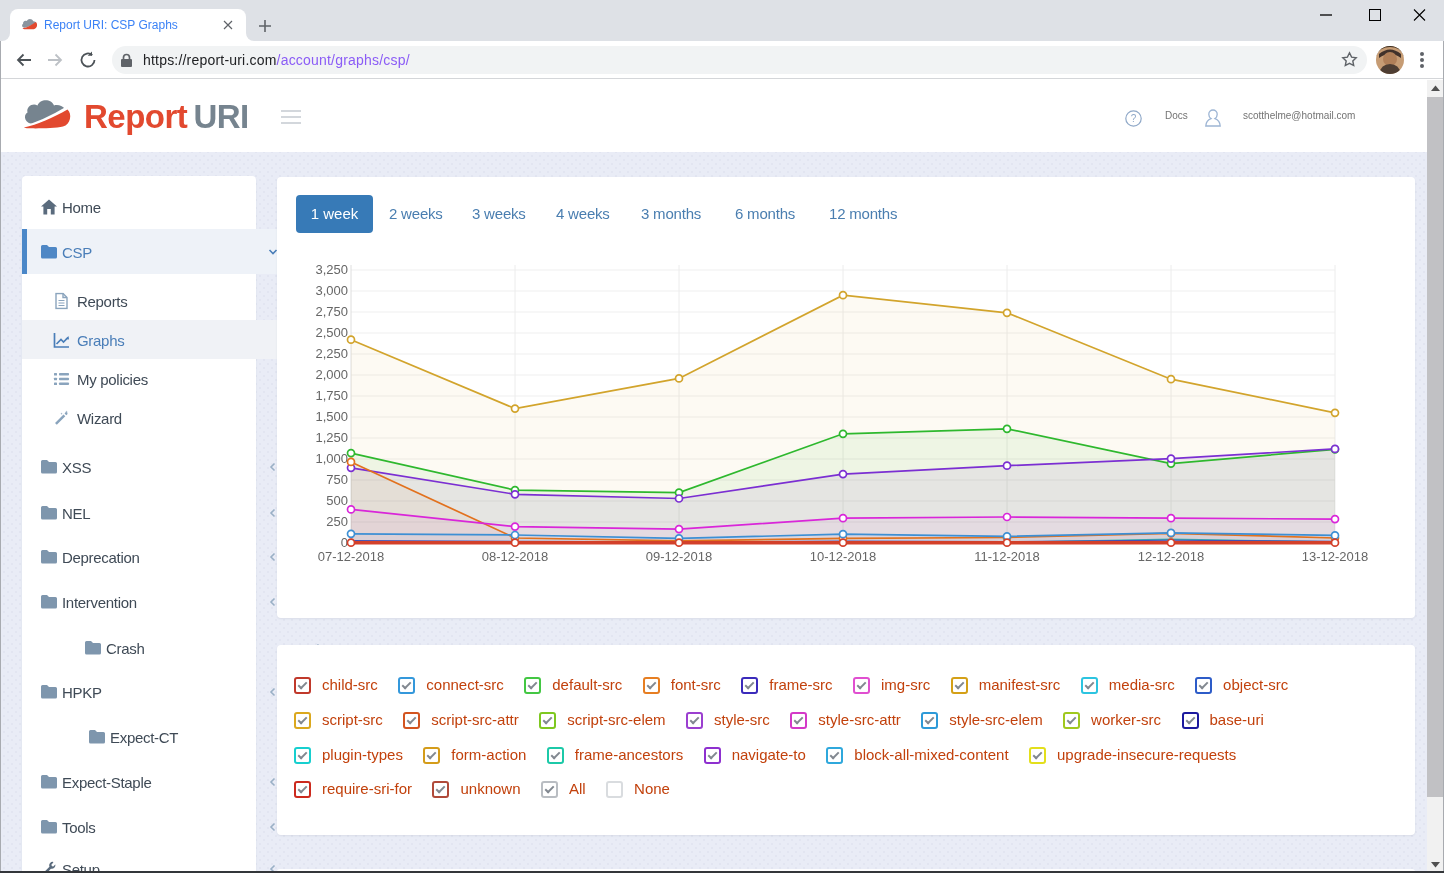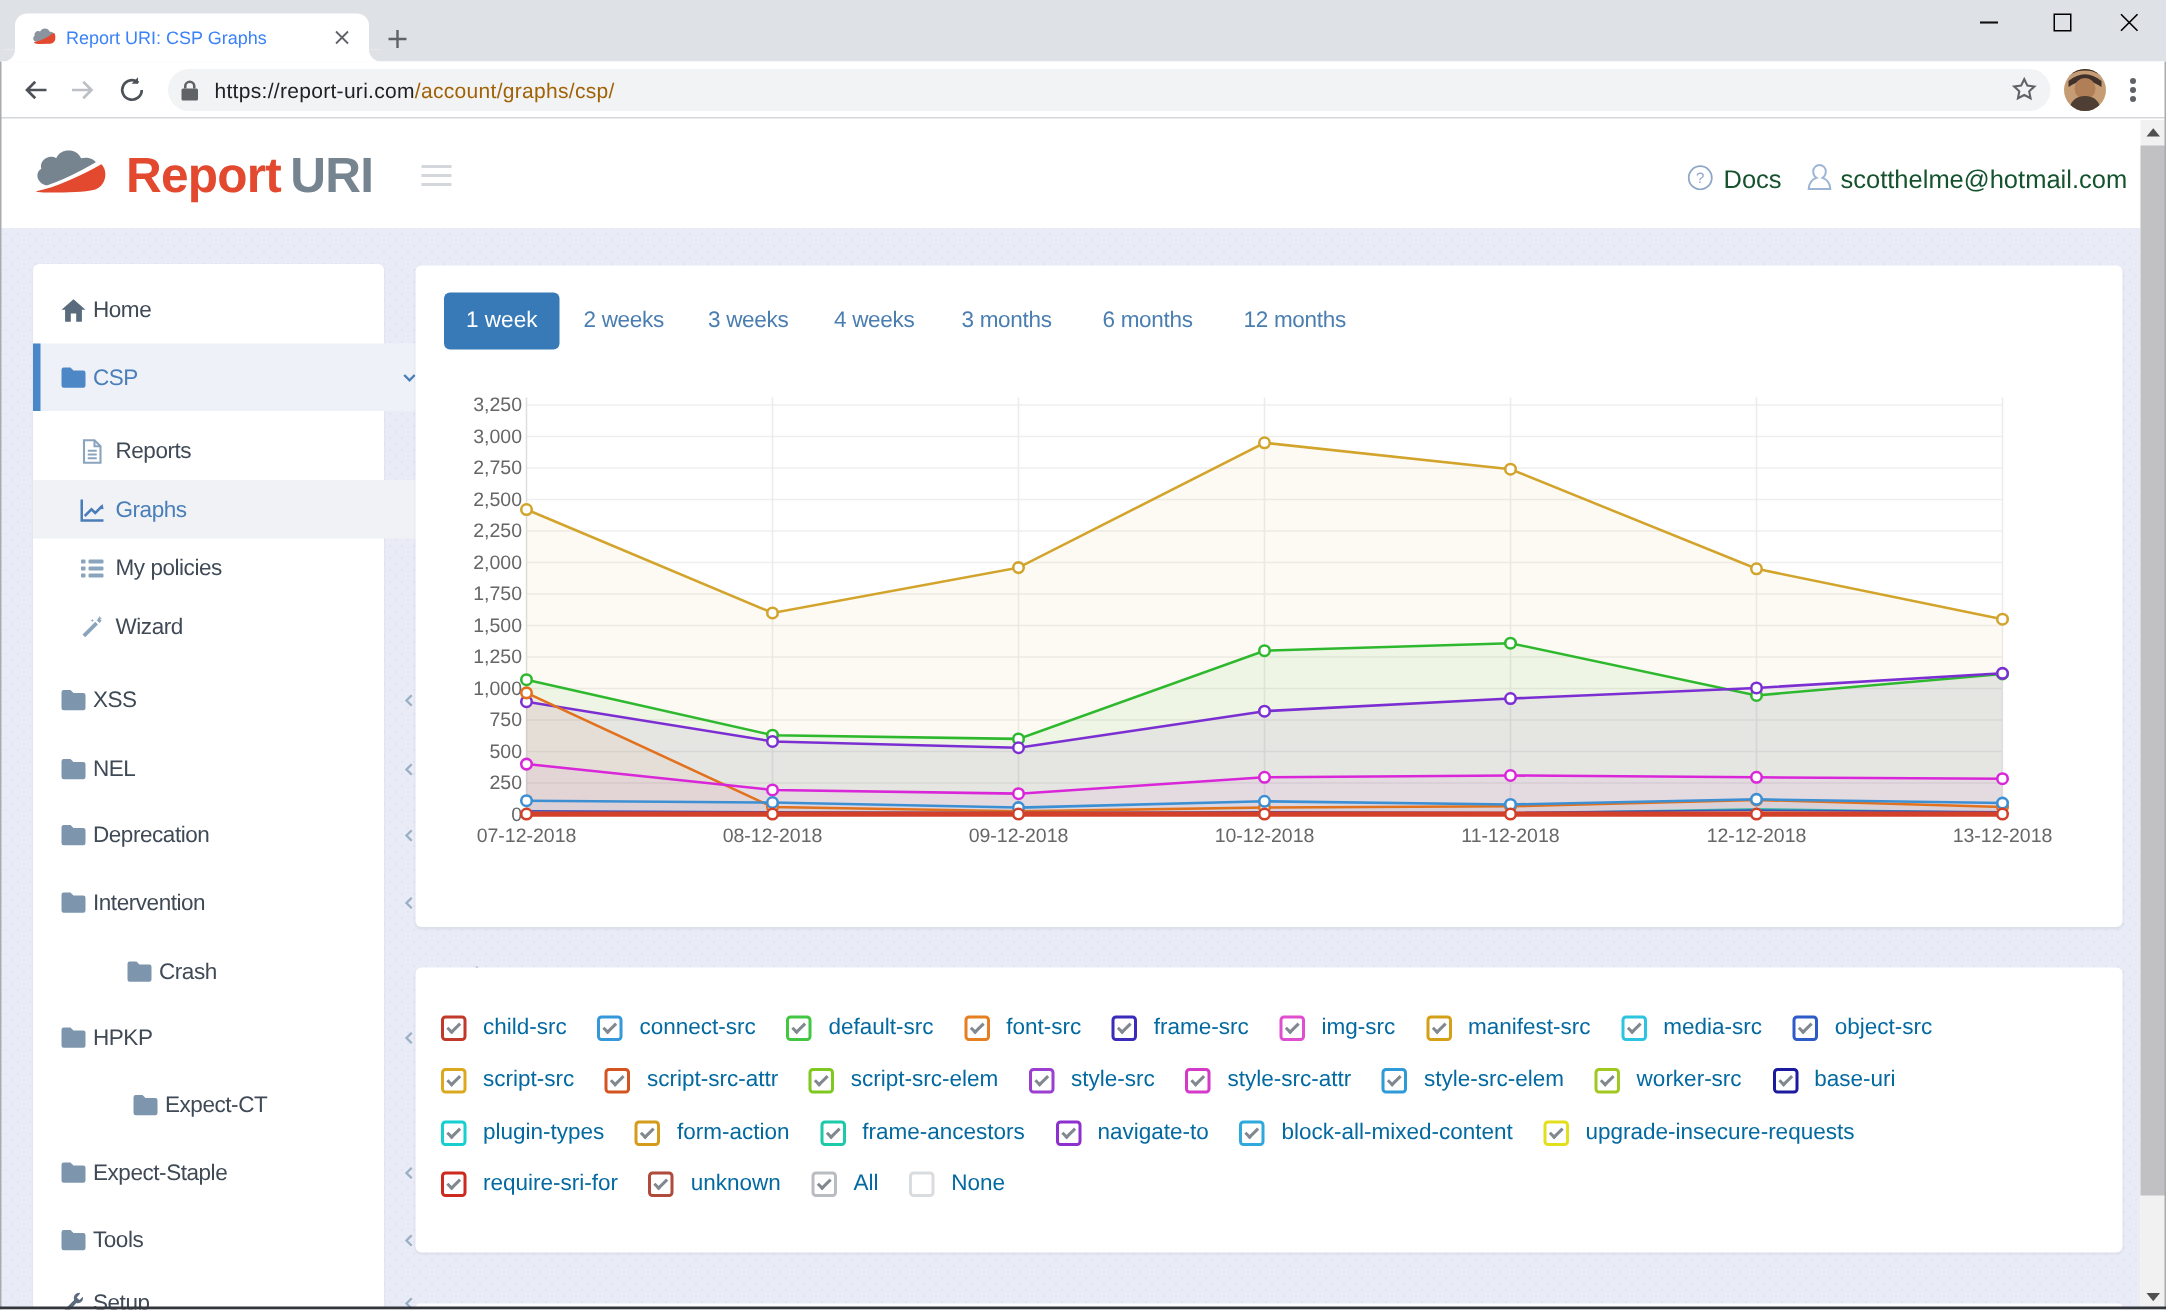--- a/index.html
+++ b/index.html
@@ -8,29 +8,29 @@
 .abs { position:absolute; }
 
 
 #tabbar { position:absolute; left:0; top:0; width:1444px; height:41px; background:#dee1e6; }
 #tab { position:absolute; left:10px; top:9px; width:236px; height:32px; background:#fff; border-radius:8px 8px 0 0; }
 #tabtitle { position:absolute; left:44px; top:18px; font-size:12px; color:#3b82f6; }
 #wctl { position:absolute; right:0; top:0; width:140px; height:30px; }
 #toolbar { position:absolute; left:0; top:41px; width:1444px; height:38px; background:#fff; border-bottom:1px solid #d4d6d9; }
 #addr { position:absolute; left:112px; top:46px; width:1255px; height:28px; border-radius:14px; background:#f1f3f4; }
 #urltext { position:absolute; left:143px; top:52px; font-size:14px; color:#202124; letter-spacing:0.2px; }
-#urltext .path { color:#a16207; }
+#urltext .path { color:#8b5cf6; }
 
 
 #siteheader { position:absolute; left:0; top:80px; width:1427px; height:72px; background:#fff; }
 #logotext { position:absolute; left:84px; top:98px; font-size:33px; font-weight:bold; letter-spacing:-0.5px; color:#e2492f; }
 #logotext .uri { color:#76848f; }
 #hamb { position:absolute; left:281px; top:110px; width:20px; }
 #hamb div { height:2px; background:#d3d7dc; margin-bottom:4px; }
-.hdrlink { position:absolute; top:110px; font-size:17px; color:#14532d; }
+.hdrlink { position:absolute; top:110px; font-size:10px; color:#737373;margin-left:16px; }
 
 
 #pagebody { position:absolute; left:0; top:152px; width:1427px; height:721px;
   background-color:#e9ecf6;
   background-image:radial-gradient(#e2e5f1 0.9px, rgba(0,0,0,0) 1.05px), radial-gradient(#e2e5f1 0.9px, rgba(0,0,0,0) 1.05px);
   background-size:8px 8px; background-position:0 0, 4px 4px; }
 
 
 #sbar { position:absolute; left:1427px; top:80px; width:17px; height:793px; background:#f1f1f1; }
 #sthumb { position:absolute; left:1427px; top:97px; width:17px; height:700px; background:#c1c1c4; }
@@ -52,21 +52,21 @@
 
 
 .tablink { position:absolute; top:195px; height:38px; line-height:38px; font-size:15px; letter-spacing:-0.2px; color:#4a7eb0; }
 #tabactive { position:absolute; left:296px; top:195px; width:77px; height:38px; line-height:38px; text-align:center; background:#377ab7; color:#fff; border-radius:4px; font-size:15px; }
 
 
 .cbrow { position:absolute; left:294px; height:17px; }
 .cbi { display:inline-flex; align-items:center; margin-right:16px; vertical-align:top; }
 .cb { display:inline-block; width:17px; height:17px; border:2px solid #888; border-radius:3px; background:#fff; position:relative; margin-right:11px; }
 .cb i { position:absolute; left:2px; top:2.5px; width:9px; height:5px; border-left:2px solid #828890; border-bottom:2px solid #828890; transform:rotate(-45deg); }
-.cbl { font-size:15px; color:#0369a1; position:relative; top:-1px; }
+.cbl { font-size:15px; color:#c2410c; position:relative; top:-1px; }
 </style>
 </head>
 <body>
 
 <div id="tabbar"></div>
 <div id="tab"></div>
 <div style="position:absolute;left:2px;top:33px;width:8px;height:8px;background:#fff;"></div>
 <div style="position:absolute;left:2px;top:33px;width:8px;height:8px;background:#dee1e6;border-bottom-right-radius:8px;"></div>
 <div style="position:absolute;left:246px;top:33px;width:8px;height:8px;background:#fff;"></div>
 <div style="position:absolute;left:246px;top:33px;width:8px;height:8px;background:#dee1e6;border-bottom-left-radius:8px;"></div>

